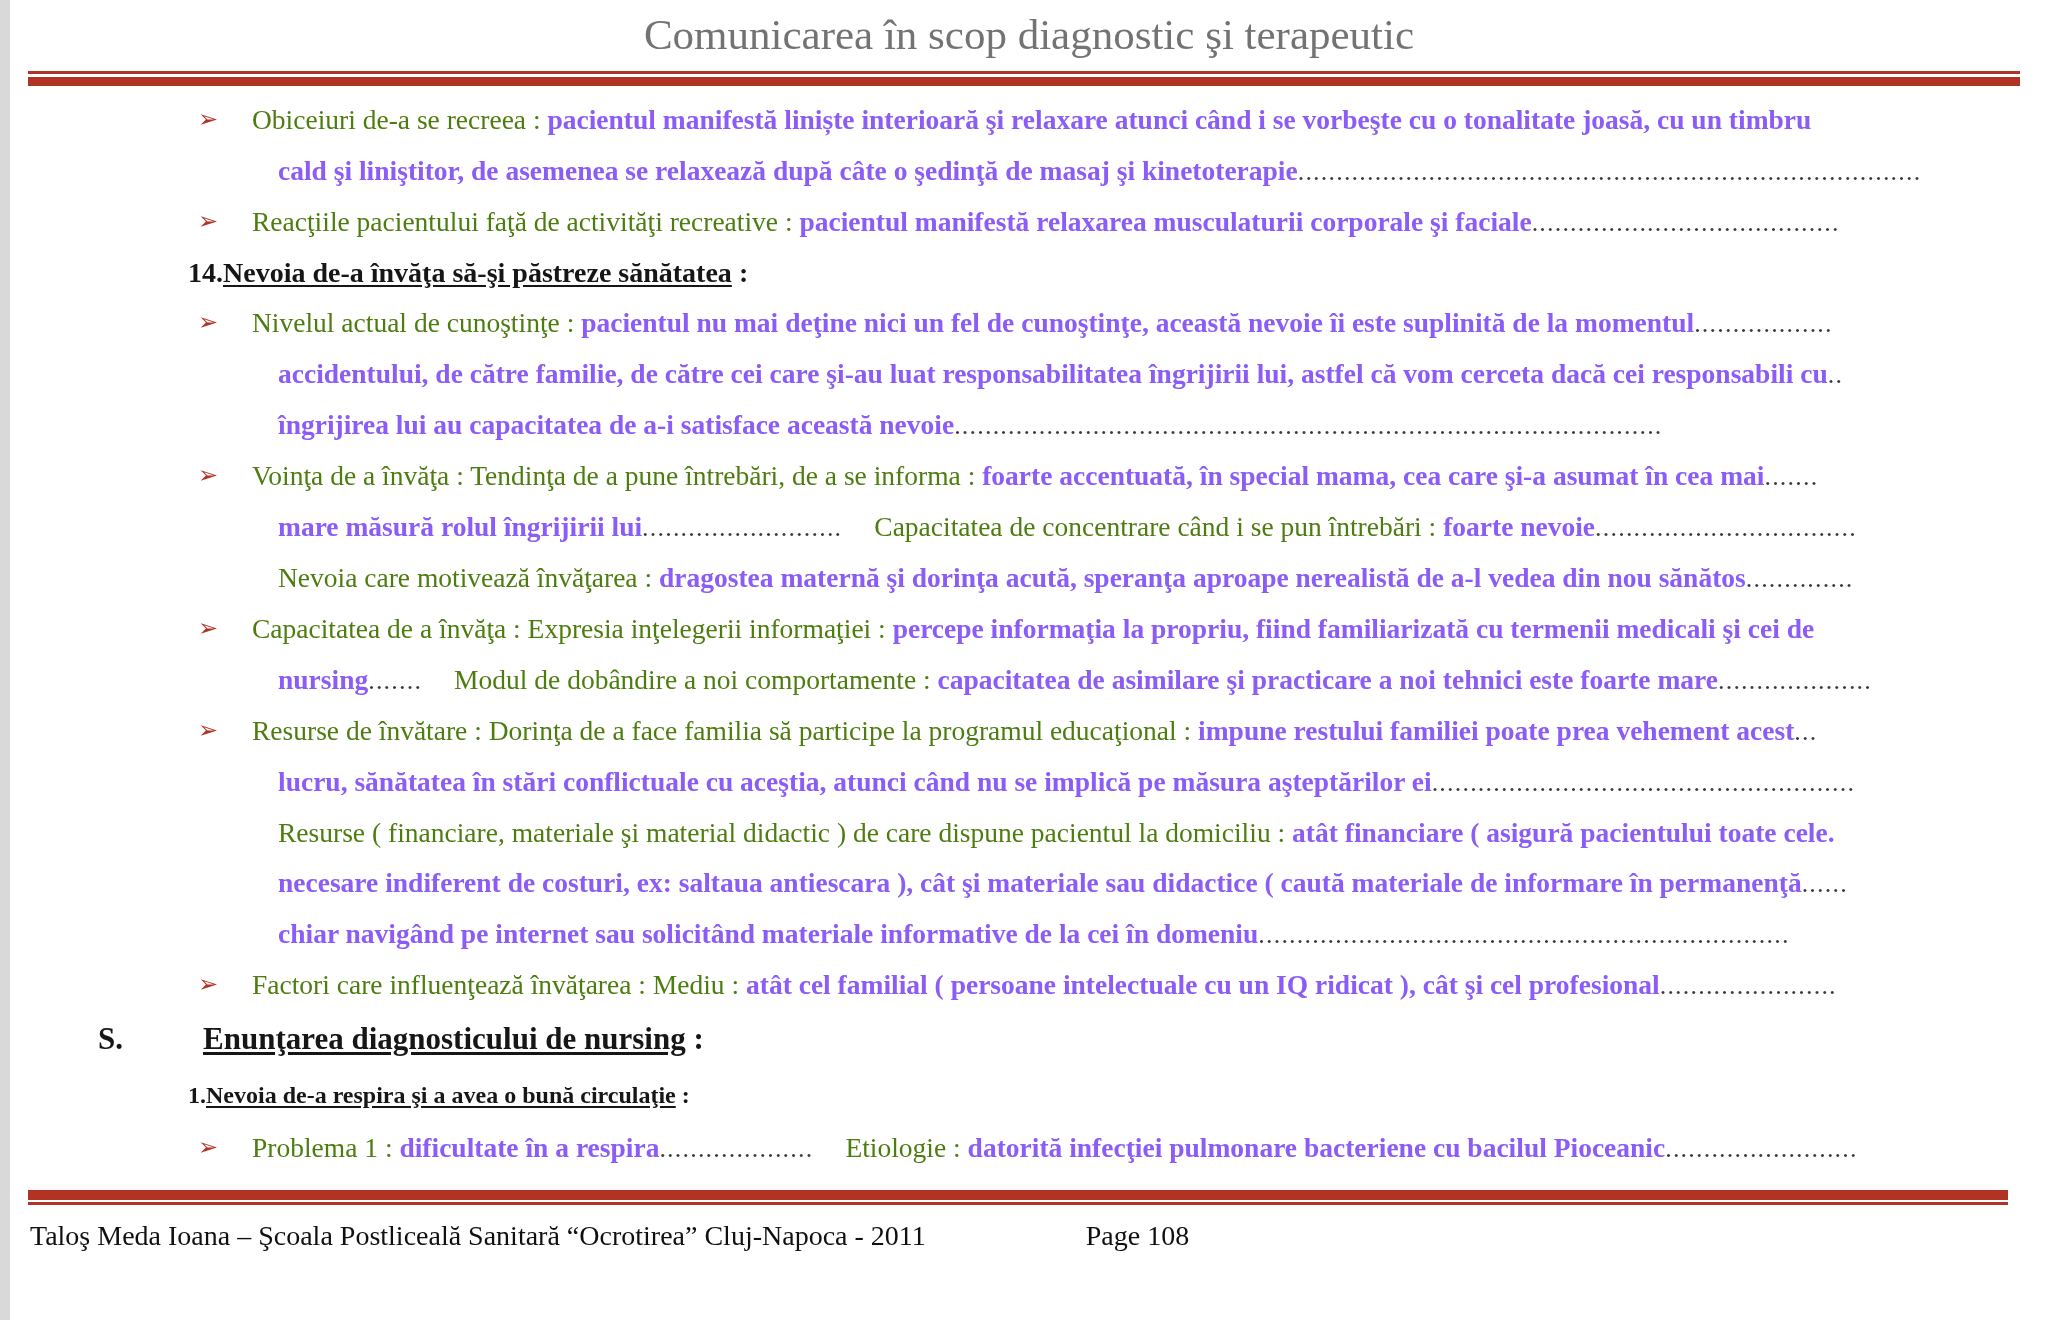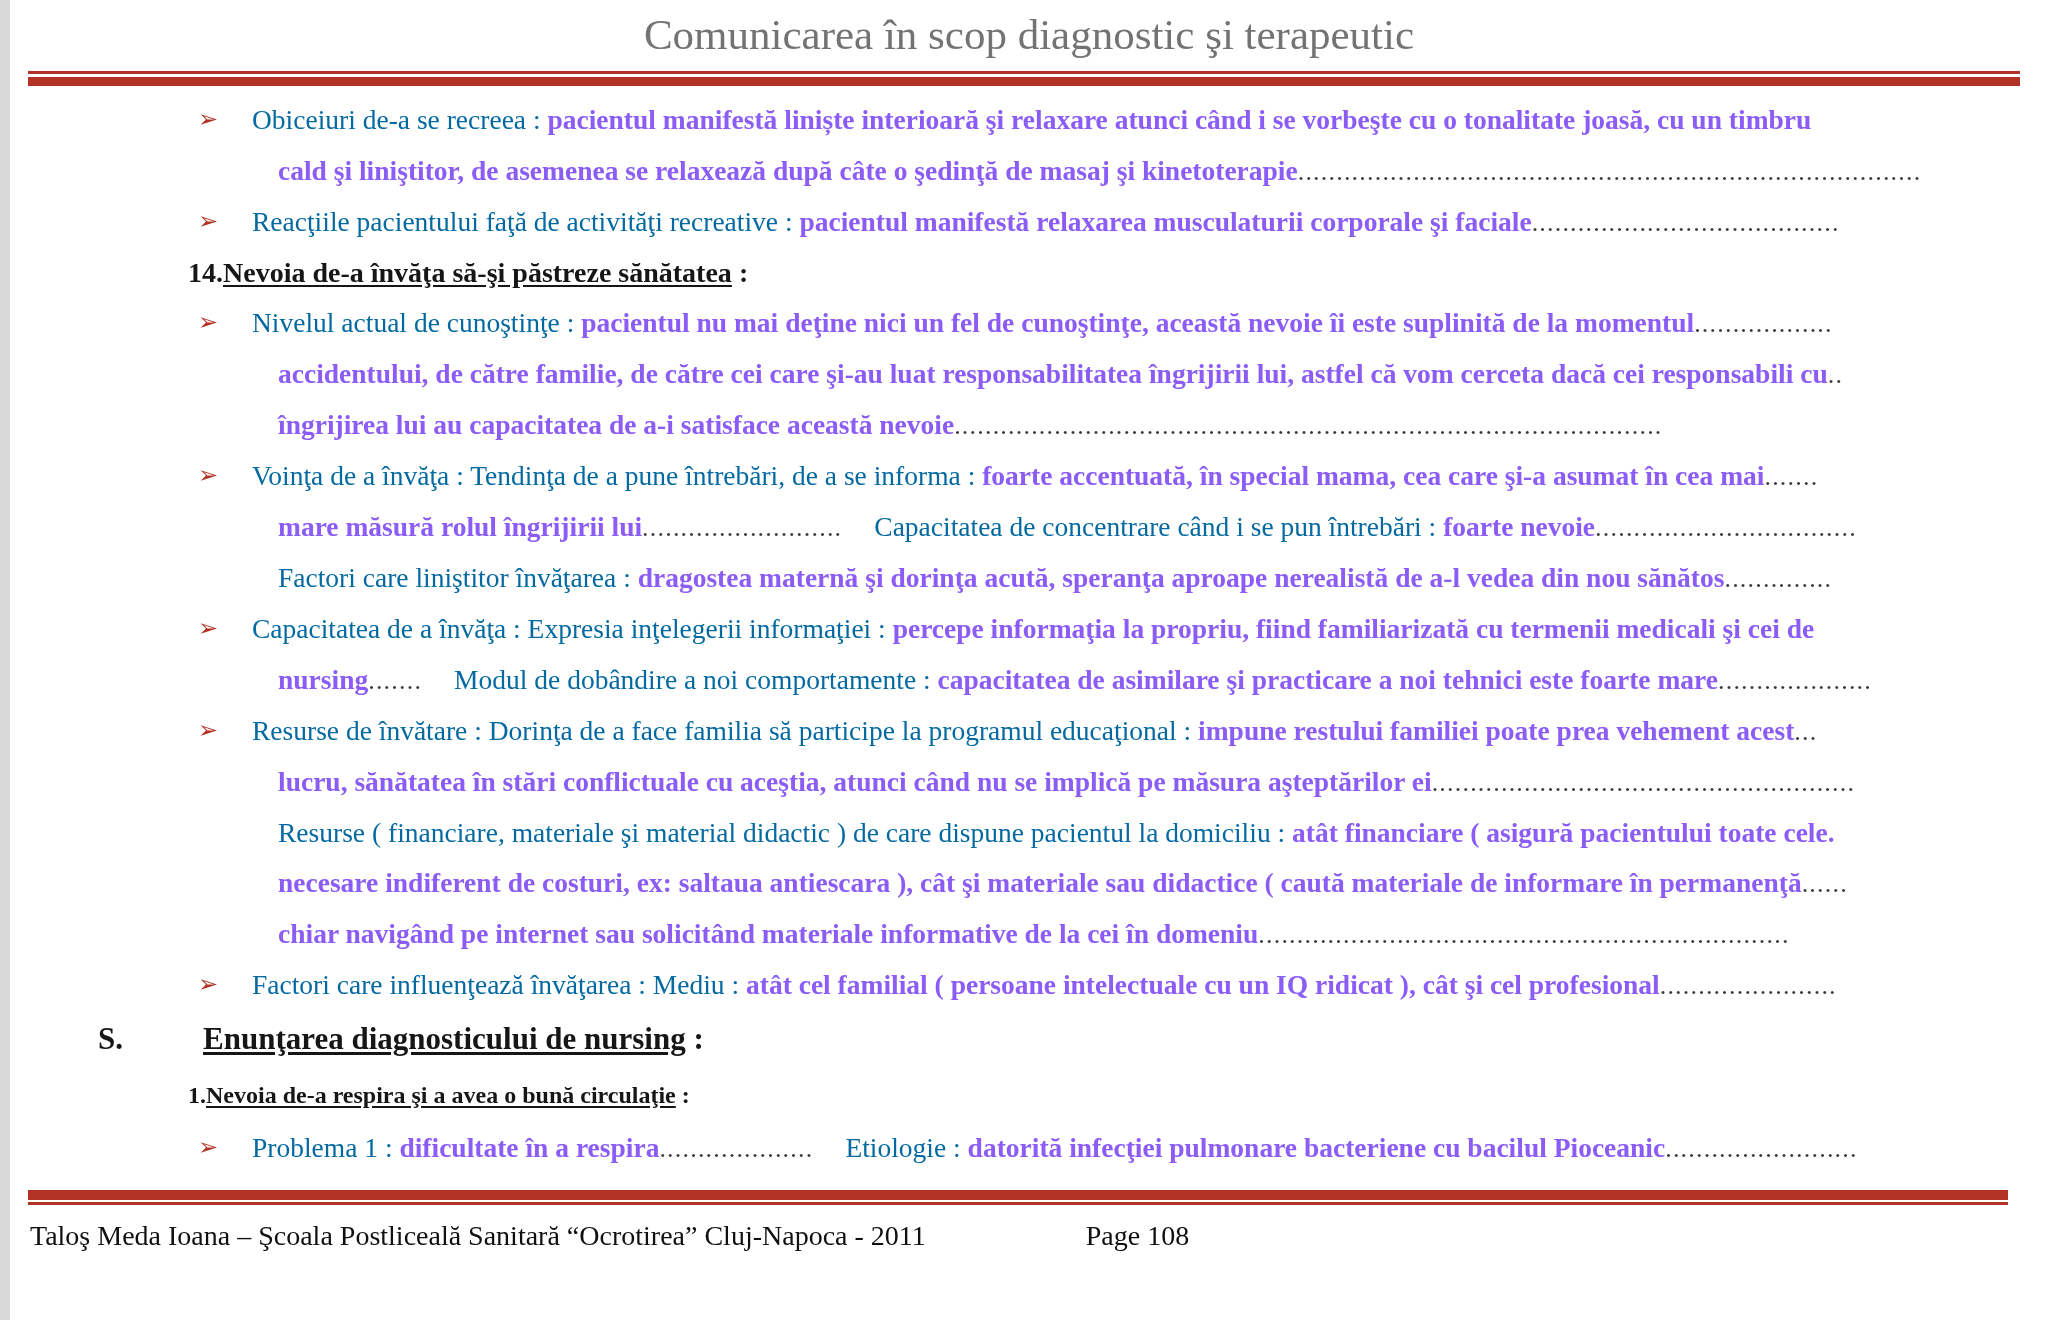--- a/index.html
+++ b/index.html
@@ -73,21 +73,21 @@
   .sub-head { padding-left: 160px; font-weight: bold; font-size: 24px; line-height: 56px; }
 
   .bullet {
     color: #b33226;
     font-family: "DejaVu Sans", sans-serif;
     font-size: 24px;
     margin-right: 14px;
     display: inline-block;
     transform: translateY(-2px);
   }
-  .blk { color: #0369a1; margin-top: 12px; }
+  .blk { color: #4d7c0f; margin-top: 12px; }
   .red { color: #8b5cf6; font-weight: bold; }
   .u { text-decoration: underline; text-underline-offset: 3px; }
   .gap { display: inline-block; width: 32px; }
   .dots {
     color: #3a3a3a;
     letter-spacing: 1.2px;
     font-weight: normal;
     font-size: 26px;
   }
 
@@ -160,21 +160,21 @@
     </div>
 
     <div class="line lvl1">
       <span class="bullet">➢</span><span class="blk">Voinţa de a învăţa : Tendinţa de a pune întrebări, de a se informa : </span><span class="red">foarte accentuată, în special mama, cea care şi-a asumat în cea mai</span><span class="dots">.......</span>
     </div>
     <div class="line cont1">
       <span class="red">mare măsură rolul îngrijirii lui</span><span class="dots">..........................</span><span class="gap"></span><span class="blk">Capacitatea de concentrare când i se pun întrebări : </span><span class="red">foarte nevoie</span><span class="dots">..................................</span>
     </div>
 
     <div class="line cont1">
-      <span class="blk">Factori care liniştitor învăţarea : </span><span class="red">dragostea maternă şi dorinţa acută, speranţa aproape nerealistă de a-l vedea din nou sănătos</span><span class="dots">..............</span>
+      <span class="blk">Nevoia care motivează învăţarea : </span><span class="red">dragostea maternă şi dorinţa acută, speranţa aproape nerealistă de a-l vedea din nou sănătos</span><span class="dots">..............</span>
     </div>
 
     <div class="line lvl1">
       <span class="bullet">➢</span><span class="blk">Capacitatea de a învăţa : Expresia inţelegerii informaţiei : </span><span class="red">percepe informaţia la propriu, fiind familiarizată cu termenii medicali şi cei de</span>
     </div>
     <div class="line cont1">
       <span class="red">nursing</span><span class="dots">.......</span><span class="gap"></span><span class="blk">Modul de dobândire a noi comportamente : </span><span class="red">capacitatea de asimilare şi practicare a noi tehnici este foarte mare</span><span class="dots">....................</span>
     </div>
 
     <div class="line lvl1">

